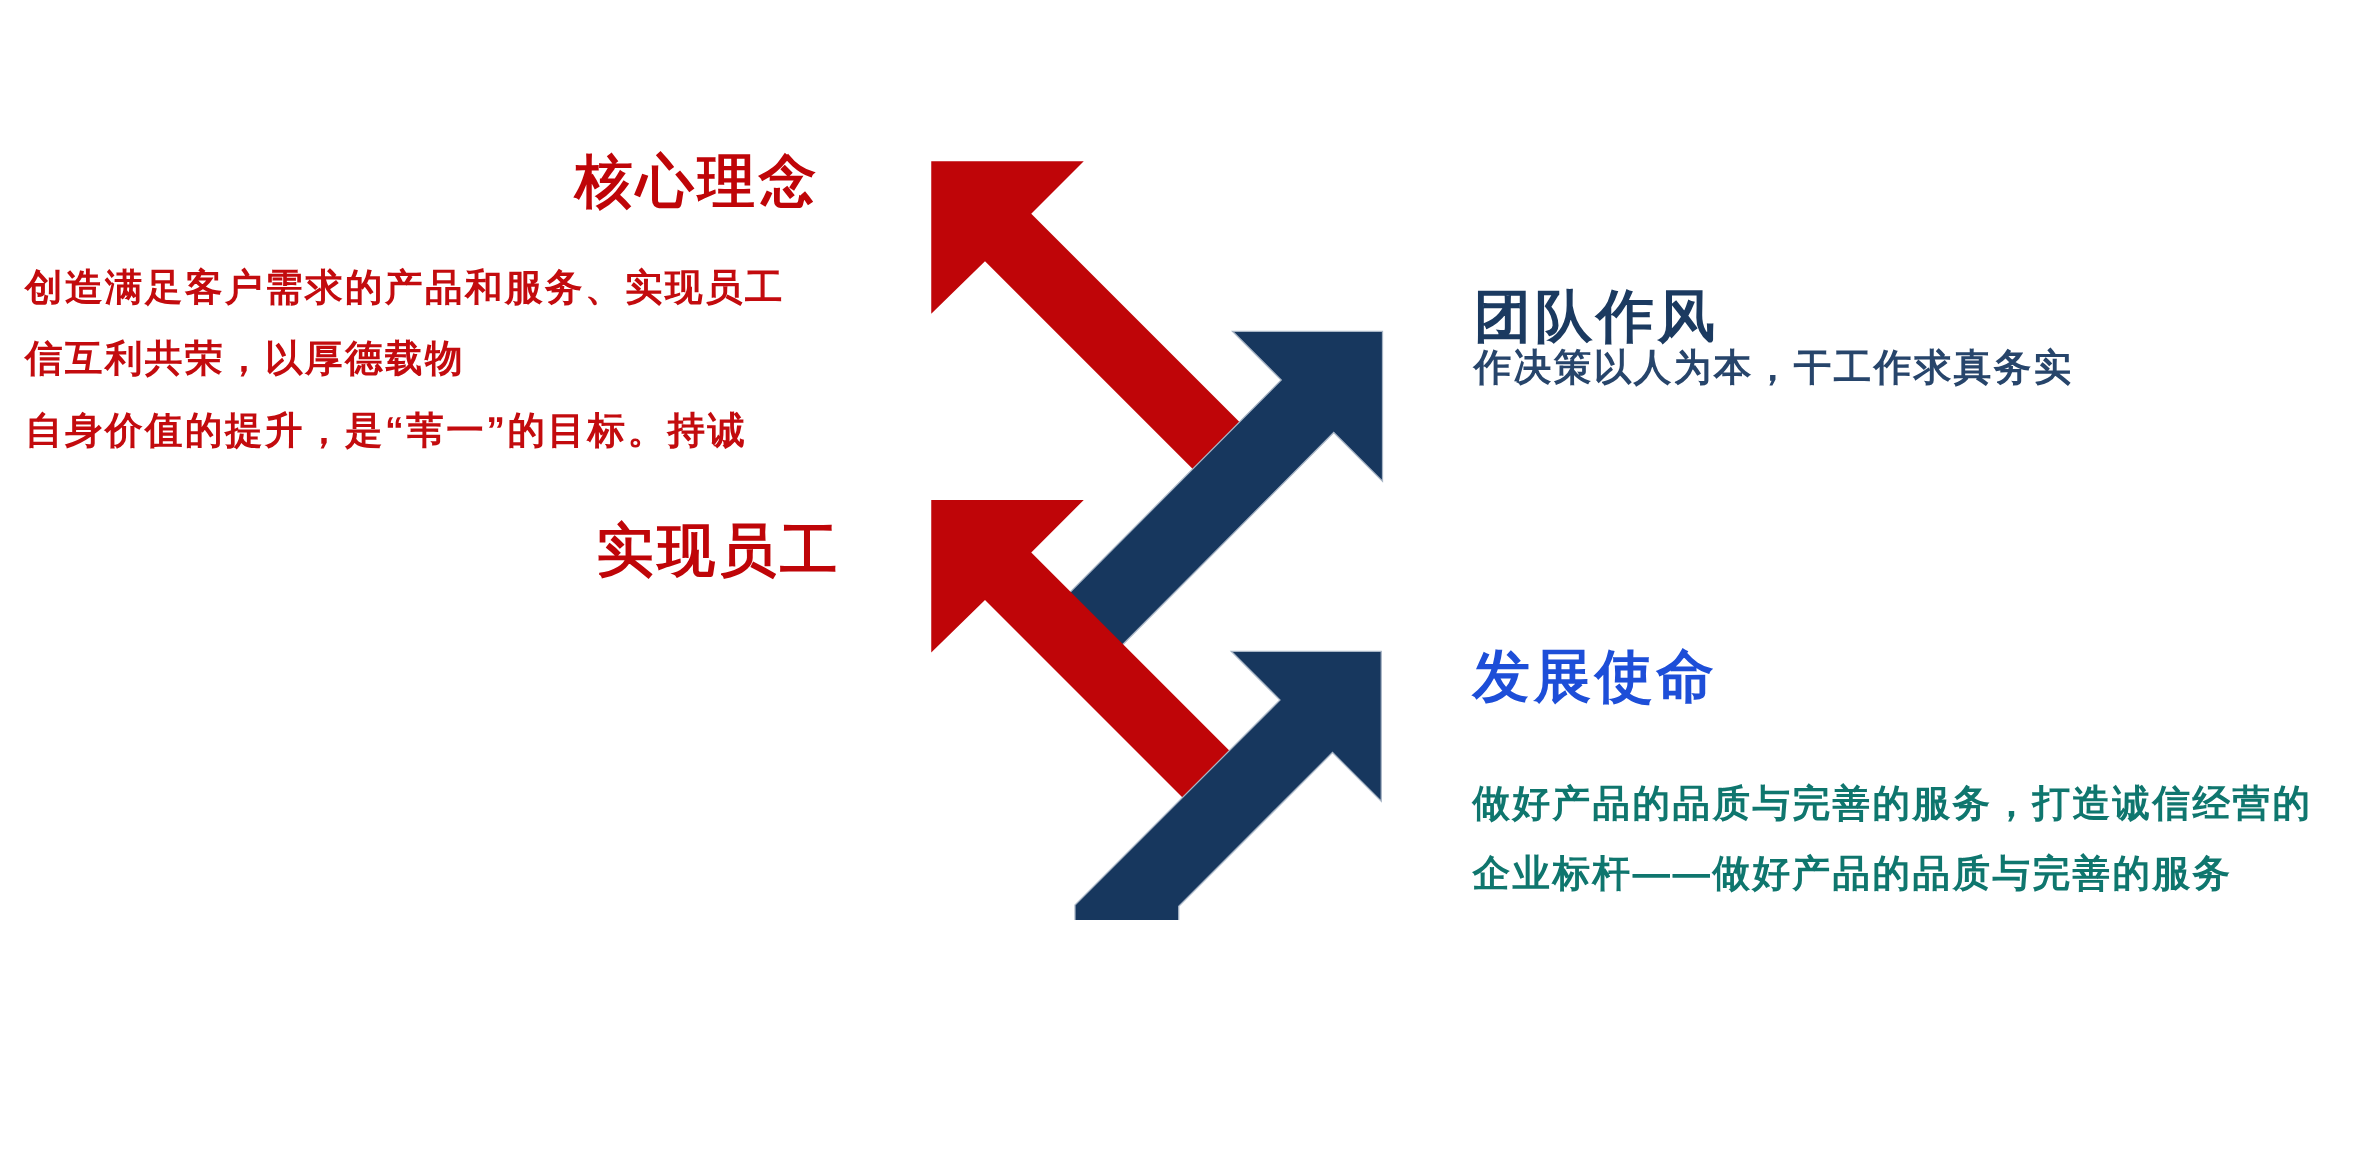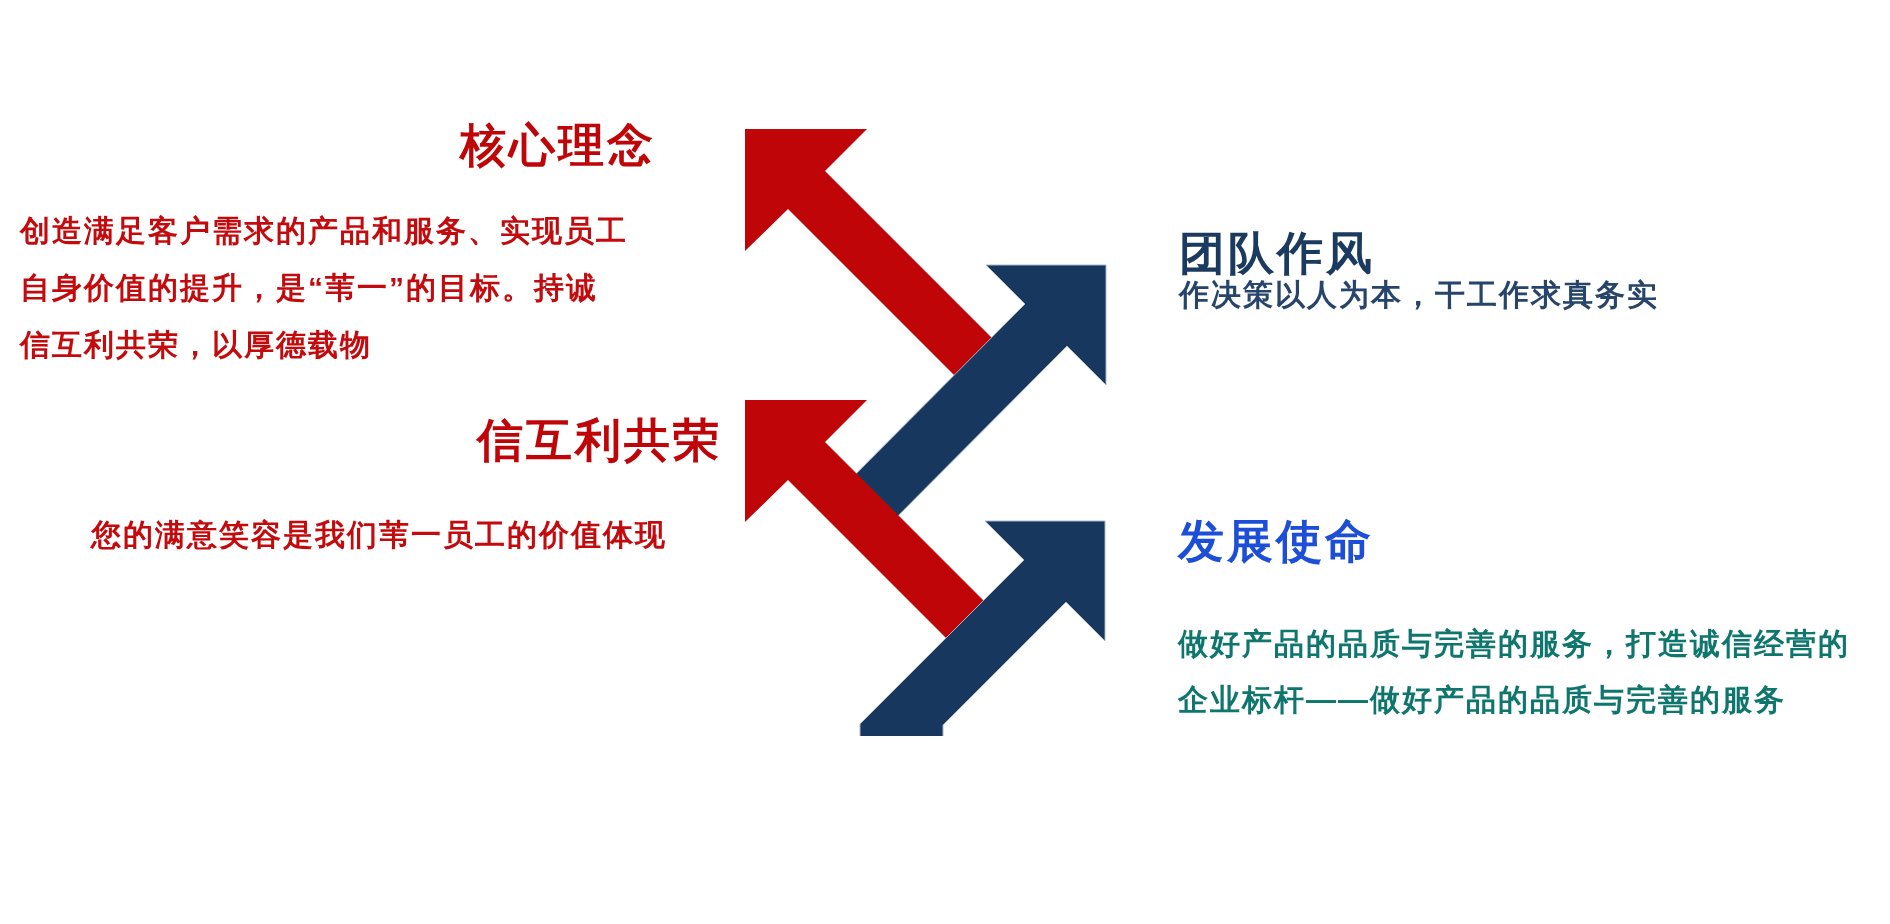--- a/index.html
+++ b/index.html
@@ -41,27 +41,26 @@
 
     <polygon points="745,400 867,400 825,442 1014,631 977,669 788,480 745,522" fill="#BF0508"></polygon>
 
     <polygon stroke-width="1" points="1105,521 1105,641 1066,602 943,725 943,924 860,924 860,724 1024,560 985,521" fill="#17375E" stroke="#A9B6C6"></polygon>
   </svg>
 
   <div class="abs text-layer title" style="left: 460px; top: 122px; color: rgb(191, 5, 8);">核心理念</div>
 
   <div class="abs text-layer body-text" style="left: 20px; top: 202px; line-height: 57px; color: rgb(195, 11, 14);">
     <div>创造满足客户需求的产品和服务、实现员工</div>
+    <div>信互利共荣，以厚德载物</div>
     <div>自身价值的提升，是“苇一”的目标。持诚</div>
-    <div>信互利共荣，以厚德载物</div>
   </div>
 
-  <div class="abs text-layer title" style="left: 477px; top: 417px; color: rgb(191, 5, 8);">信互利共荣</div>
+  <div class="abs text-layer title" style="left: 477px; top: 417px; color: rgb(191, 5, 8);">实现员工</div>
 
-  <div class="abs text-layer body-text" style="left: 91px; top: 516px; line-height: 38px; color: rgb(195, 11, 14);">您的满意笑容是我们苇一员工的价值体现</div>
 
   <div class="abs text-layer title" style="left: 1179px; top: 182px; color: rgb(27, 58, 96); margin-top: 48px;">团队作风</div>
 
   <div class="abs text-layer body-text" style="left: 1179px; top: 276px; line-height: 38px; color: rgb(39, 69, 107);">作决策以人为本，干工作求真务实</div>
 
   <div class="abs text-layer title" style="left: 1178px; top: 518px; color: #1d4ed8;">发展使命</div>
 
   <div class="abs text-layer body-text" style="left: 1178px; top: 616px; line-height: 56px; color: #0f766e;">
     <div>做好产品的品质与完善的服务，打造诚信经营的</div>
     <div>企业标杆——做好产品的品质与完善的服务</div>

